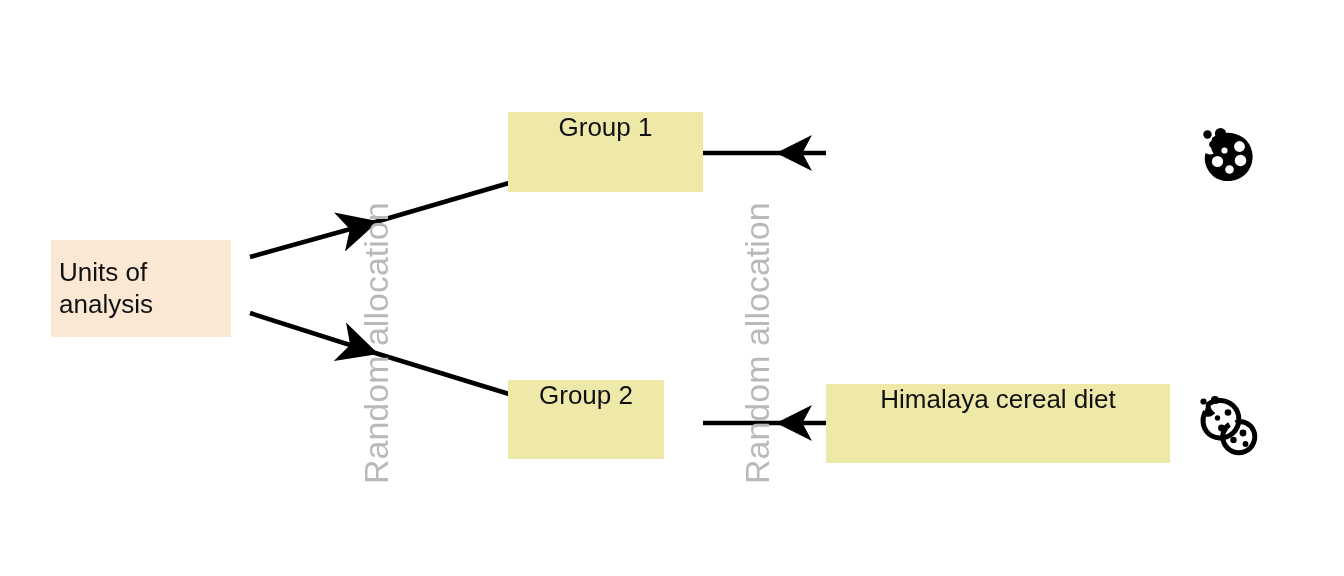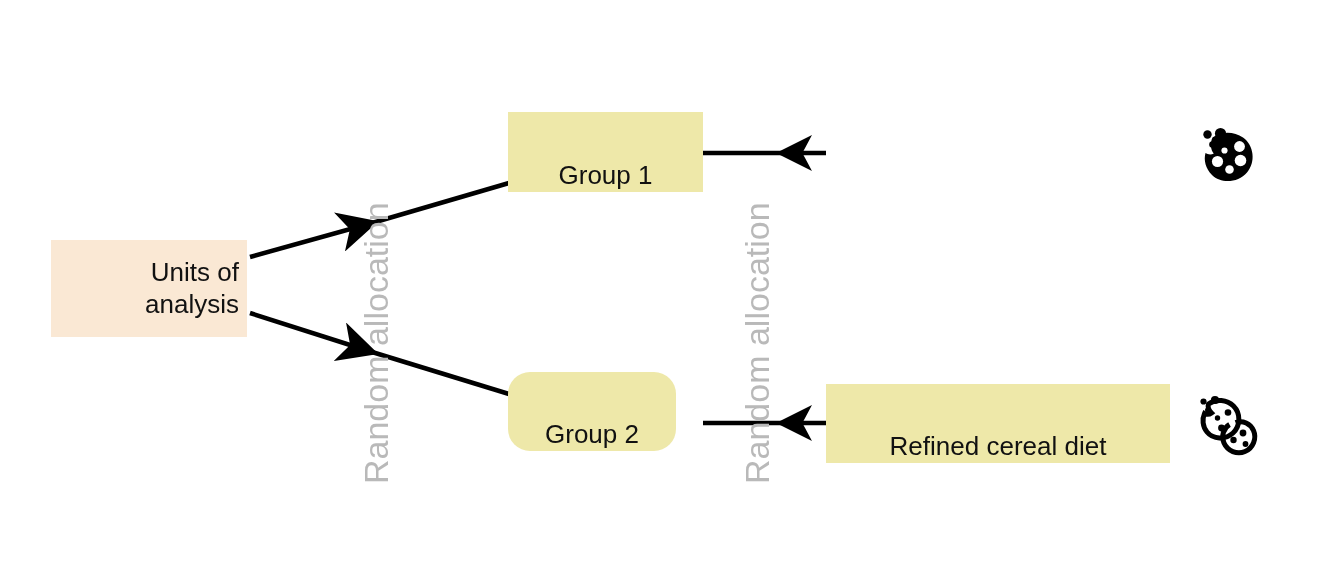--- a/index.html
+++ b/index.html
@@ -21,21 +21,21 @@
     position: absolute;
     left: 0;
     top: 0;
     width: 1344px;
     height: 576px;
     pointer-events: none;
   }
   .node {
     position: absolute;
     display: flex;
-    align-items: flex-end;
+    align-items: flex-start;
     justify-content: center;
     text-align: center;
     color: #111111;
     line-height: 1.22;
     font-size: 26px;
     box-sizing: border-box;
     padding: 0 8px;
   }
   .node.source {
     background: #fae8d4;
@@ -77,36 +77,36 @@
     <path d="M 250,313 L 372,352" stroke="#000000" stroke-width="4.5" fill="none" marker-end="url(#ah)"></path>
     <path d="M 372,352 L 509,394" stroke="#000000" stroke-width="4.5" fill="none"></path>
 
     <path d="M 826,153 L 782,153" stroke="#000000" stroke-width="4.5" fill="none" marker-end="url(#ahL)"></path>
     <path d="M 782,153 L 703,153" stroke="#000000" stroke-width="4.5" fill="none"></path>
 
     <path d="M 826,423 L 782,423" stroke="#000000" stroke-width="4.5" fill="none" marker-end="url(#ahL)"></path>
     <path d="M 782,423 L 703,423" stroke="#000000" stroke-width="4.5" fill="none"></path>
   </svg>
 
-  <div class="node source" style="left:51px; top:240px; width:196px; height:97px; flex-direction:column;">
+  <div class="node source" style="left:51px; top:240px; width:180px; height:97px; flex-direction:column;">
     <span>Units of</span>
     <span>analysis</span>
   </div>
 
   <div class="node group" style="left:508px; top:112px; width:195px; height:80px;">
     <span>Group 1</span>
   </div>
 
-  <div class="node group" style="left:508px; top:372px; width:168px; height:79px;border-radius:22px;">
+  <div class="node group" style="left:508px; top:380px; width:156px; height:79px;">
     <span>Group 2</span>
   </div>
 
 
   <div class="node diet" style="left:826px; top:384px; width:344px; height:79px;">
-    <span>Refined cereal diet</span>
+    <span>Himalaya cereal diet</span>
   </div>
 
   <div class="vlabel" style="left:357px; top:484px;">
     <span>Random allocation</span>
   </div>
 
   <div class="vlabel" style="left:738px; top:484px;">
     <span>Random allocation</span>
   </div>
 

